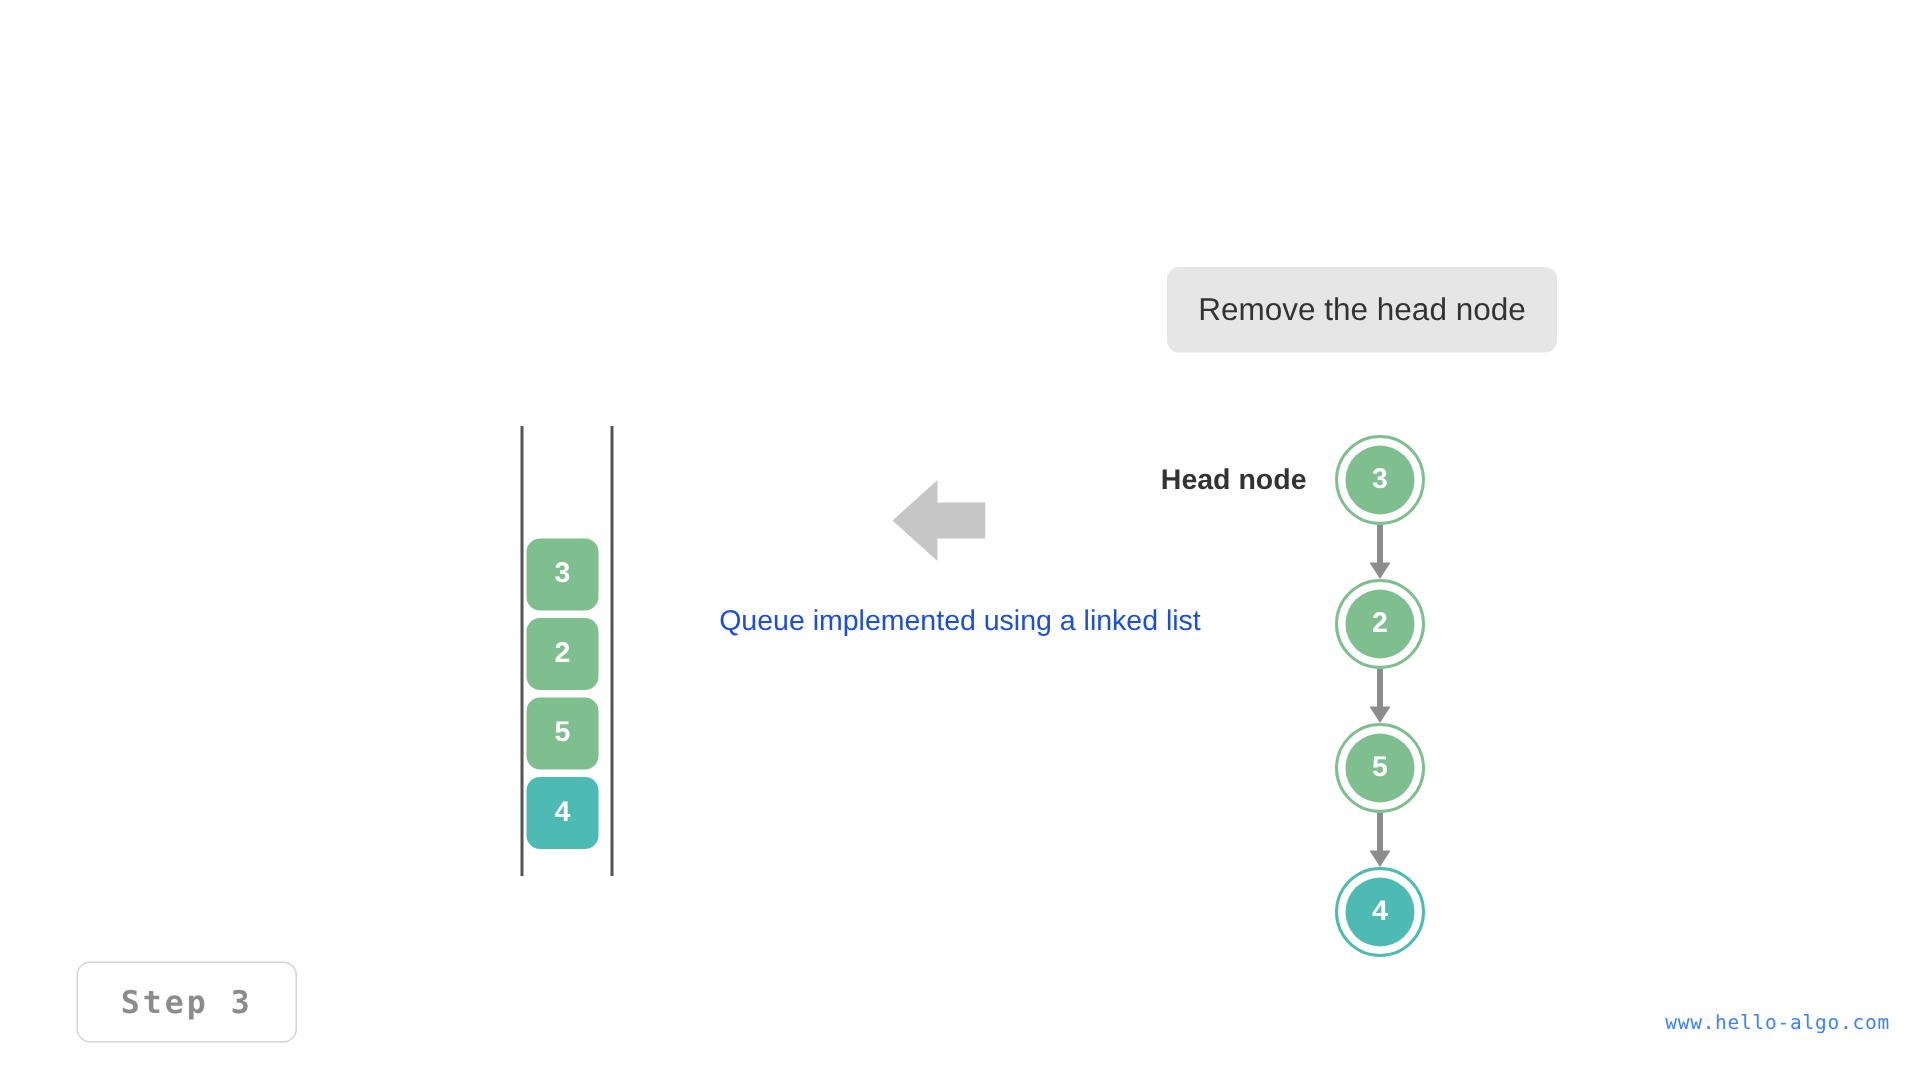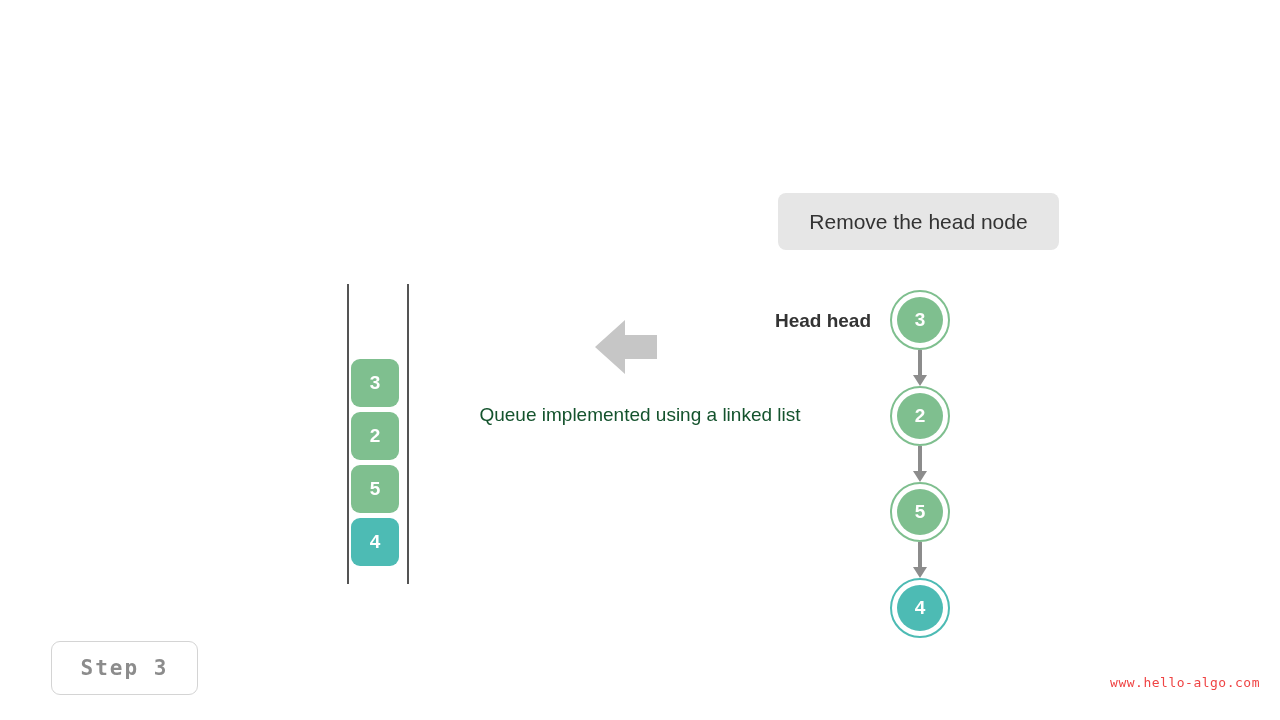--- a/index.html
+++ b/index.html
@@ -40,22 +40,22 @@
   }
 
   #op-label {
     left: 328px;
     top: 212px;
     width: 101px;
     height: 47px;
   }
   #action-label {
     left: 778px;
-    top: 193px;
-    width: 281px;
+    top: 178px;
+    width: 260px;
     height: 57px;
   }
 
   
   #step-badge {
     position: absolute;
     left: 36px;
     top: 641px;
     width: 145px;
     height: 52px;
@@ -74,34 +74,34 @@
     margin-left: 15px;
   }
 
   
   #watermark {
     position: absolute;
     right: 20px;
     top: 675px;
     font-family: "DejaVu Sans Mono", "Liberation Mono", monospace;
     font-size: 13px;
-    color: #ef4444;
+    color: #3b82f6;
     letter-spacing: 0.5px;
     white-space: nowrap;
   }
 
   
   #caption {
     position: absolute;
     left: 437px;
     top: 404px;
     width: 406px;
     text-align: center;
     font-size: 19px;
-    color: #14532d;
+    color: #1d4ed8;
     white-space: nowrap;
   }
 
   
   #queue-area {
     position: absolute;
     left: 340px;
     top: 284px;
     width: 76px;
     height: 300px;
@@ -235,21 +235,21 @@
   </div>
 
   <div id="flow-arrow">
     <svg width="62" height="54" viewBox="0 0 62 54" xmlns="http://www.w3.org/2000/svg">
       <polygon points="0,27 30,0 30,15 62,15 62,39 30,39 30,54" fill="#c6c6c6"></polygon>
     </svg>
   </div>
 
   <div id="caption">Queue implemented using a linked list</div>
 
-  <div class="node-label" id="head-label">Head head</div>
+  <div class="node-label" id="head-label">Head node</div>
 
   <div id="linked-list">
       <div class="node" style="top: 0px;">
         <div class="node-ring" style="border-color: rgb(127, 191, 143);"></div>
         <div class="node-disc" style="background: rgb(127, 191, 143);">3</div>
       </div>
       <div class="link-arrow" style="top: 60px; height: 36px;">
         <div class="link-line" style="height: 27px;"></div>
         <div class="link-head"></div>
       </div>

